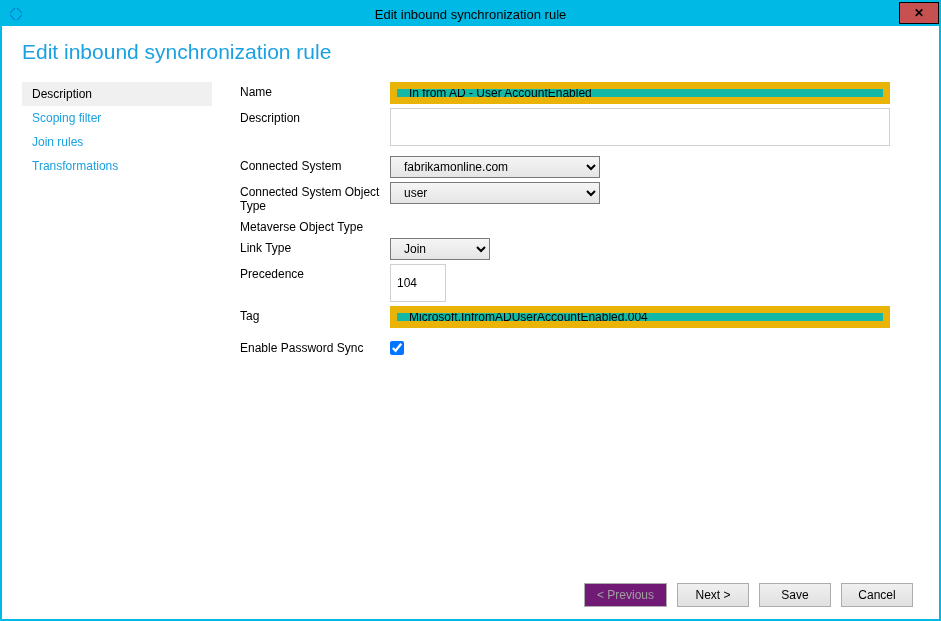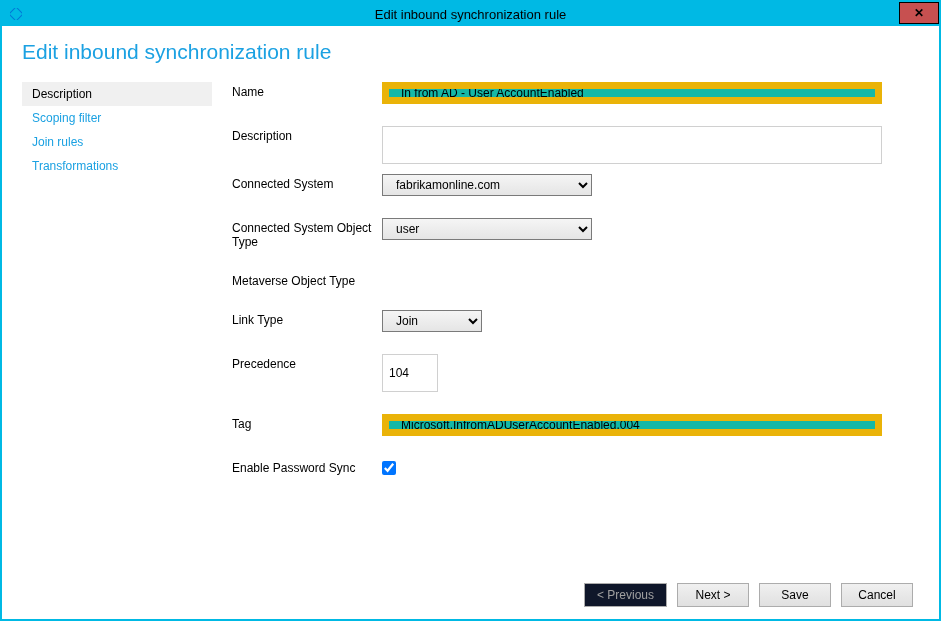--- a/index.html
+++ b/index.html
@@ -3,37 +3,37 @@
   <meta charset="utf-8">
   <style>
     * { box-sizing: border-box; margin: 0; padding: 0; }
     body { font-family: "Segoe UI", Arial, sans-serif; font-size: 12px; background: #fff; width: 941px; height: 621px; overflow: hidden; border: 2px solid #00b9e4; position: relative; }
     .titlebar { height: 24px; background: #00b9e4; display: flex; align-items: center; position: relative; }
     .title-icon { width: 16px; height: 16px; margin-left: 6px; display: flex; align-items: center; justify-content: center; }
     .title-text { position: absolute; left: 50%; transform: translateX(-50%); color: #000; font-size: 13px; }
     .close-btn { position: absolute; right: 0; top: 0; width: 40px; height: 22px; background: #c75050; border: 1px solid #000; display: flex; align-items: center; justify-content: center; color: #000; font-weight: bold; font-size: 12px; cursor: pointer; }
     .content { padding: 14px 20px 0 20px; height: calc(100% - 24px - 48px); }
     .page-title { color: #1ba1e2; font-size: 21px; font-weight: 400; margin-bottom: 18px; }
-    .main { display: flex; gap: 20px; }
+    .main { display: flex; gap: 28px; }
     .sidebar { width: 190px; flex-shrink: 0; }
     .sidebar-item { padding: 5px 10px; color: #1ba1e2; cursor: pointer; font-size: 12px; }
     .sidebar-item.selected { background: #f0f0f0; color: #000; }
     .form-area { flex: 1; }
-    .form-row { display: flex; align-items: flex-start; margin-bottom: 22px; }
+    .form-row { display: flex; align-items: flex-start; margin-bottom: 4px; }
     .form-row.tall { margin-bottom: 10px; }
     .form-label { width: 150px; flex-shrink: 0; color: #000; font-size: 12px; padding-top: 3px; }
     .form-input-text { flex: 1; max-width: 500px; height: 22px; border: 7px solid #eab308; padding: 2px 12px; font-size: 12px; font-family: inherit; background: #14b8a6; }
     .form-textarea { flex: 1; max-width: 500px; height: 38px; border: 1px solid #d0d0d0; padding: 2px 6px; font-size: 12px; font-family: inherit; background: #fff; resize: none; }
     .form-select { width: 210px; height: 22px; border: 1px solid #7a7a7a; background: linear-gradient(#f5f5f5,#e5e5e5); font-size: 12px; font-family: inherit; padding: 0 9px; }
     .form-select.narrow { width: 100px; }
     .form-input-small { width: 56px; height: 22px; border: 1px solid #d0d0d0; padding: 18px 6px; font-size: 12px; font-family: inherit; background: #fff; }
     .form-check { width: 14px; height: 14px; margin-top: 3px; }
     .footer { position: absolute; bottom: 0; left: 2px; right: 2px; height: 48px; display: flex; justify-content: flex-end; align-items: center; padding-right: 24px; gap: 10px; }
     .footer-btn { min-width: 72px; height: 24px; border: 1px solid #acacac; background: linear-gradient(#f0f0f0,#e0e0e0); font-size: 12px; font-family: inherit; cursor: pointer; padding: 0 12px; }
-    .footer-btn:disabled { color: #a0a0a0; cursor: default; background: #0f172a; }
+    .footer-btn:disabled { color: #a0a0a0; cursor: default; background: #701a75; }
   </style>
 </head>
 <body>
 
 <div class="titlebar">
   <span class="title-icon">
     <svg width="12" height="12" viewBox="0 0 12 12">
         <rect x="1" y="1" width="10" height="10" fill="none" stroke="#0078d7" stroke-width="1" transform="rotate(45 6 6)"></rect>
       </svg>
   </span>

